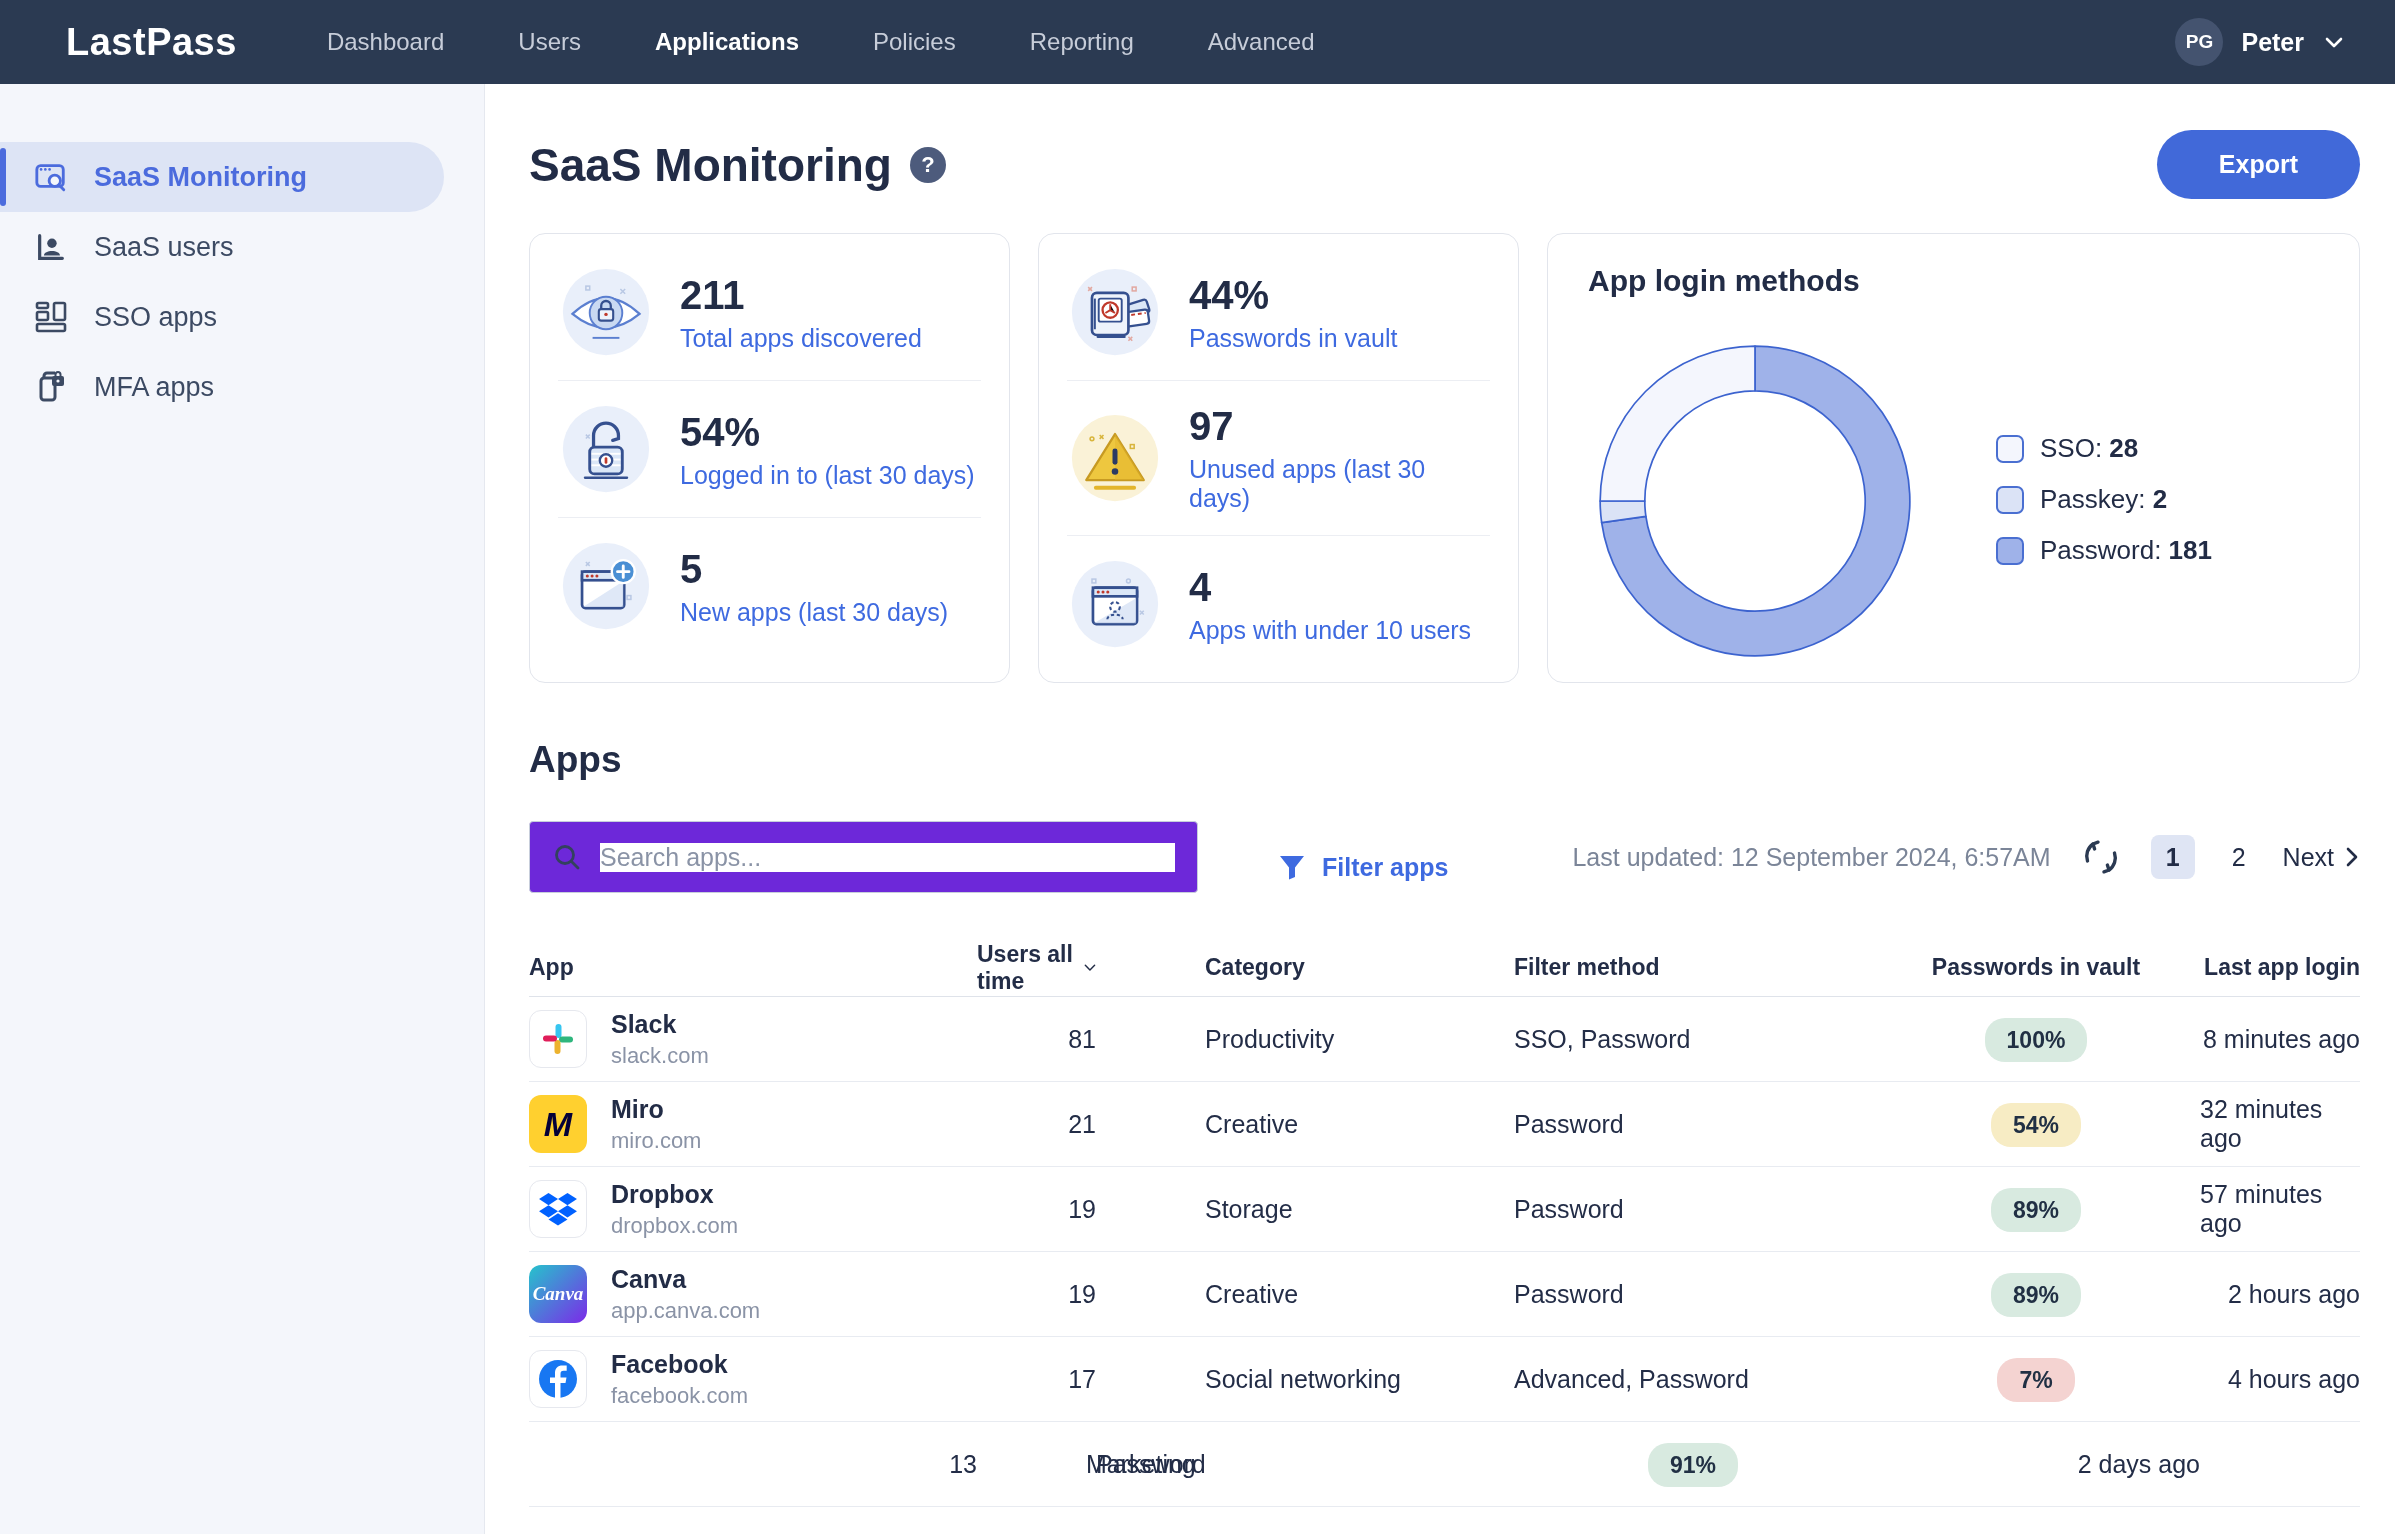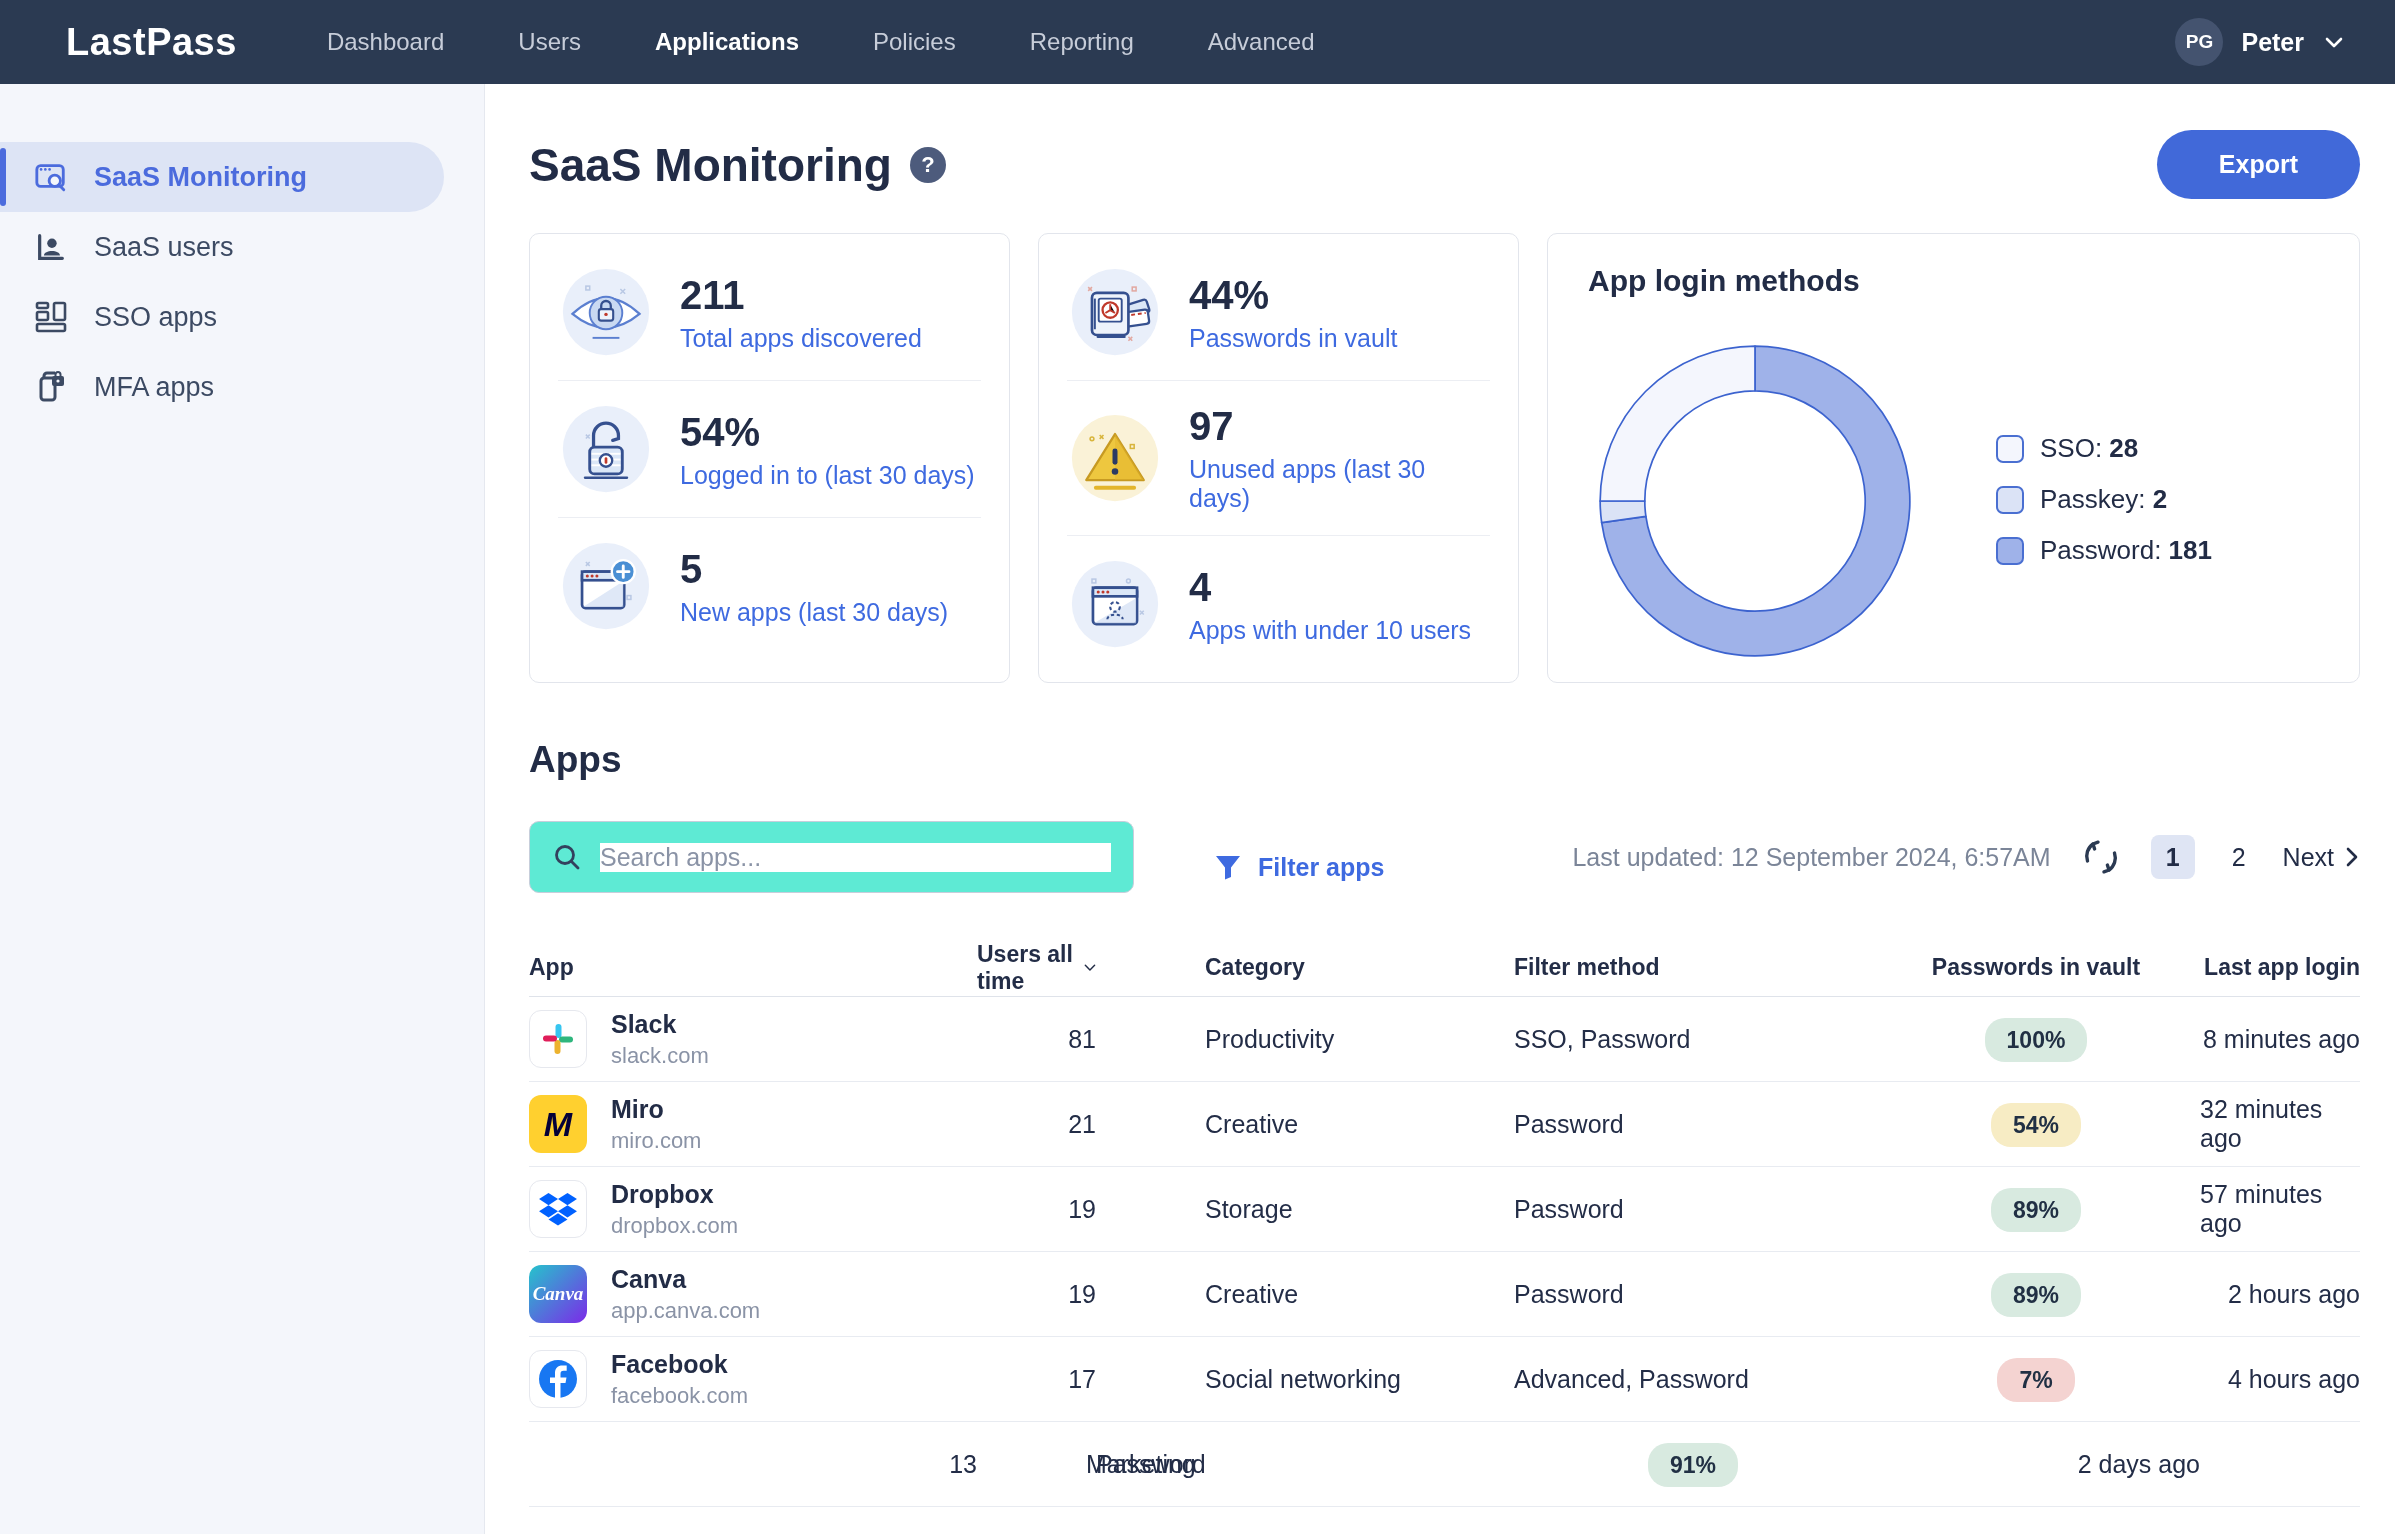--- a/index.html
+++ b/index.html
@@ -38,41 +38,41 @@
   .page-title { font-size:46px; font-weight:bold; color:#222c46; }
   .help-badge { width:36px; height:36px; border-radius:50%; background:#4d5b7c; color:#fff;
                 font-size:22px; font-weight:bold; display:flex; align-items:center;
                 justify-content:center; margin-left:18px; cursor:pointer; }
   .export-btn { margin-left:auto; background:#4169d9; color:#fff; border:none;
                 font-size:25px; font-weight:bold; padding:20px 62px; border-radius:36px;
                 cursor:pointer; font-family:inherit; }
 
   
   .cards-row { display:flex; gap:28px; margin-top:34px; }
-  .card { border:1px solid #e2e5ec; border-radius:10px; background:#fff; }
+  .card { border:1px solid #e2e5ec; border-radius:16px; background:#fff; }
   .stat-card { width:481px; padding:10px 28px; }
   .stat-row { display:flex; align-items:center; gap:28px; padding:22px 2px; }
   .stat-row + .stat-row { border-top:1px solid #eceef3; }
   .stat-illus { width:92px; height:92px; flex:0 0 92px; }
   .stat-value { font-size:40px; font-weight:bold; color:#222c46; line-height:1.15; }
   .stat-label { font-size:25px; color:#3e6ae0; margin-top:6px; cursor:pointer; }
 
   .chart-card { flex:1; padding:30px 40px; position:relative; }
   .chart-title { font-size:30px; font-weight:bold; color:#222c46; }
   .donut-wrap { position:absolute; left:36px; top:96px; }
   .legend { position:absolute; left:448px; top:199px; display:flex; flex-direction:column; gap:20px; }
   .legend-row { display:flex; align-items:center; gap:16px; font-size:26px; color:#222c46; }
   .legend-swatch { width:28px; height:28px; border-radius:7px; border:2px solid #4a6fd1; }
   .legend-row b { font-weight:bold; }
 
   
   .apps-heading { font-size:37px; font-weight:bold; color:#222c46; margin-top:56px; }
   .apps-toolbar { display:flex; align-items:center; margin-top:40px; }
-  .search-box { width:605px; height:72px; border:1px solid #c7cedb; border-radius:10px;
-                display:flex; align-items:center; padding:0 22px; gap:18px; background:#5eead4; }
+  .search-box { width:669px; height:72px; border:1px solid #c7cedb; border-radius:4px;
+                display:flex; align-items:center; padding:0 22px; gap:18px; background:#6d28d9; }
   .search-box input { border:none; outline:none; font-size:25px; flex:1;
                       font-family:inherit; color:#232d47; }
   .search-box input::placeholder { color:#8a93a6; }
   .filter-link { display:flex; align-items:center; gap:16px; margin-left:80px;
                  color:#3e6ae0; font-size:25px; font-weight:bold; cursor:pointer;margin-top:20px; }
   .toolbar-right { margin-left:auto; display:flex; align-items:center; gap:28px; }
   .last-updated { color:#7b8598; font-size:25px; }
   .refresh-btn { width:44px; height:44px; display:flex; align-items:center;
                  justify-content:center; cursor:pointer; }
   .pager { display:flex; align-items:center; gap:22px; font-size:25px; }

